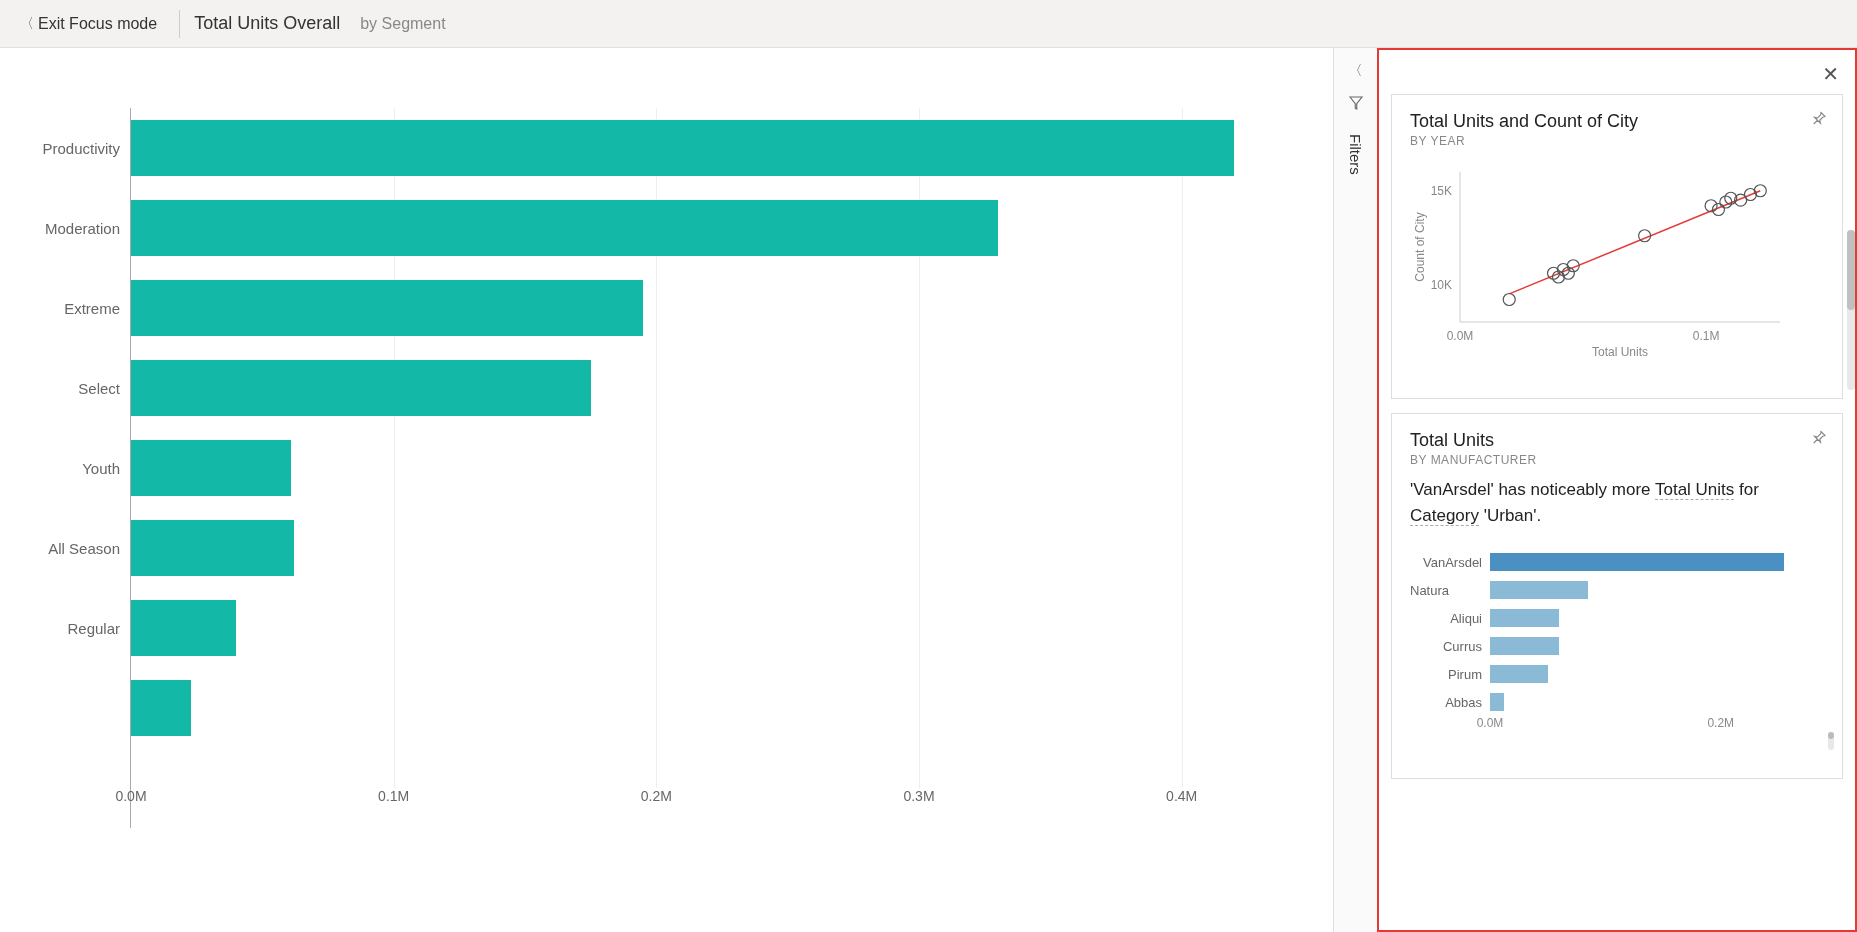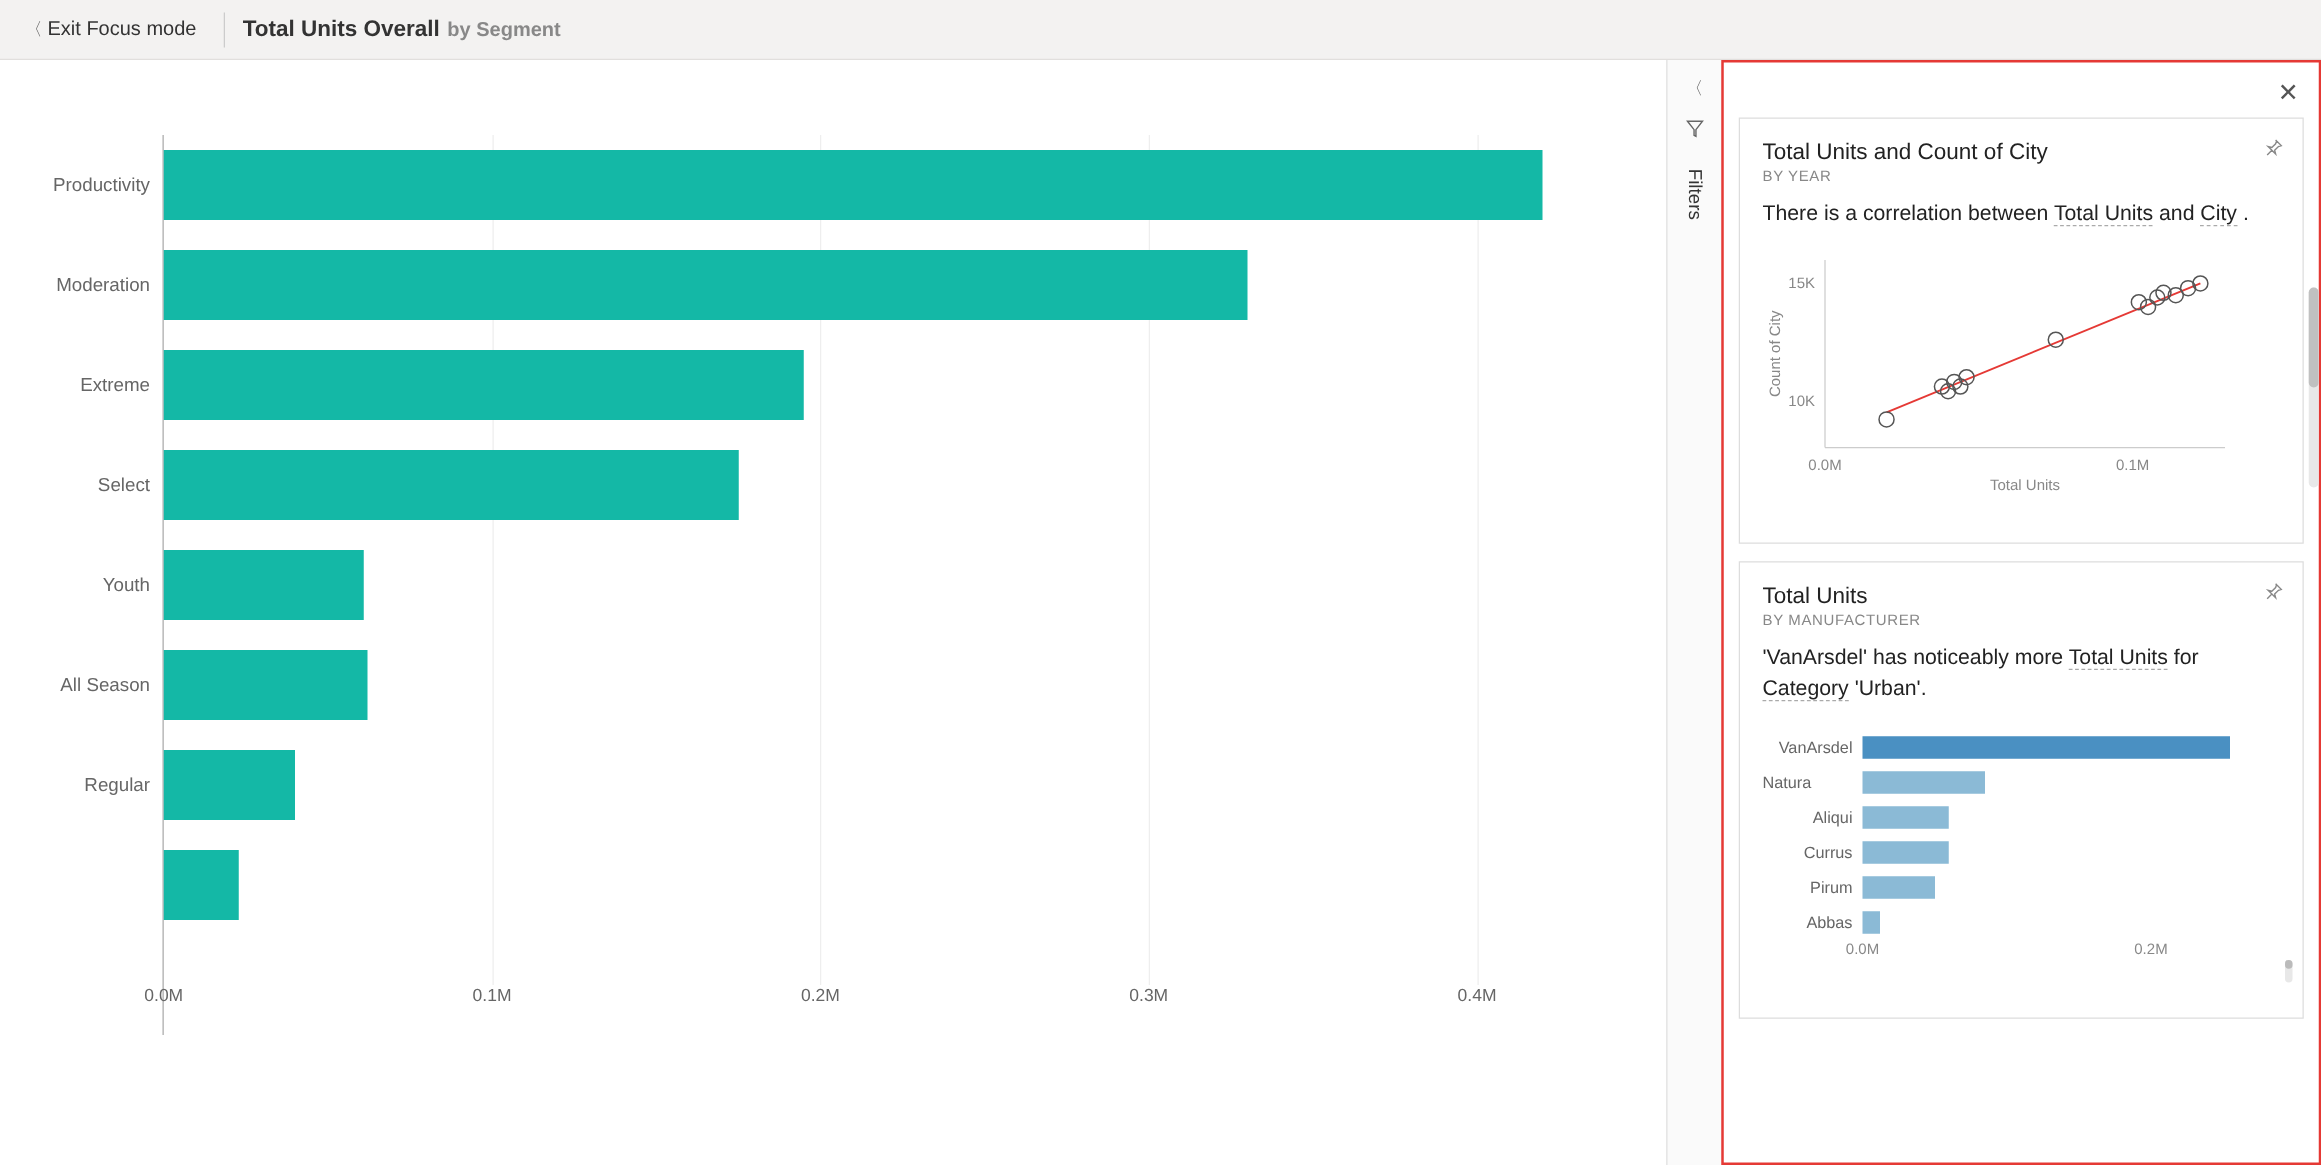--- a/index.html
+++ b/index.html
@@ -27,21 +27,21 @@
     gap: 4px;
     font-size: 16px;
     color: #333;
     cursor: pointer;
     padding: 4px 8px;
   }
   .chevron-left { font-size: 14px; color: #666; }
   .divider {
     width: 1px; height: 28px; background: #ccc; margin: 0 6px;
   }
-  .title-group { display: flex; align-items: baseline; gap: 6px; font-size: 18px; font-weight: bold; }
+  .title-group { display: flex; align-items: baseline; gap: 20px; font-size: 18px; }
   .title-main { color: #333; }
   .title-sub { color: #888; font-size: 16px; }
   .topbar-right {
     margin-left: auto; display: flex; align-items: center; gap: 8px;
   }
   .last-refresh { font-size: 14px; color: #666; }
   .last-refresh-label { text-transform: uppercase; letter-spacing: 0.5px; }
   .tb-btn {
     display: flex; align-items: center; gap: 6px;
     font-size: 16px; color: #333; cursor: pointer; padding: 4px 8px;
@@ -292,21 +292,20 @@
 
   <div class="insights-panel">
     <span class="insights-close">✕</span>
     <div id="insight-cards">
         <div class="insight-card" style="margin-top: 32px;">
           <span class="insight-pin"><svg width="18" height="18" viewBox="0 0 24 24" fill="none" stroke="#888" stroke-width="1.5">
               <path d="M14 4l6 6-3 1-4 4 1 4-4-4-5 5 5-5-4-4 4 1 4-4 1-3z"></path>
             </svg></span>
           <div class="insight-title">Total Units and Count of City</div>
           <div class="insight-subtitle">BY YEAR</div>
-          <div class="insight-desc">There is a correlation between <span class="underline">Total Units</span> and <span class="underline">City</span> .</div>
           <div class="mini-chart"><svg width="380" height="200">
               <text x="42" y="126.5" text-anchor="end" font-size="12" fill="#888">10K</text>
               <text x="42" y="32.75" text-anchor="end" font-size="12" fill="#888">15K</text>
               <text x="50" y="178" text-anchor="middle" font-size="12" fill="#888">0.0M</text>
               <text x="296.1538461538462" y="178" text-anchor="middle" font-size="12" fill="#888">0.1M</text>
               <line x1="50" y1="10" x2="50" y2="160" stroke="#ccc"></line>
               <line x1="50" y1="160" x2="370" y2="160" stroke="#ccc"></line>
               <line x1="99.23076923076923" y1="131.875" x2="350.3076923076923" y2="28.75" stroke="#e53935" stroke-width="1.5"></line>
               <circle cx="99.23076923076923" cy="137.5" r="6" fill="none" stroke="#555" stroke-width="1.2"></circle>
               <circle cx="143.53846153846152" cy="111.25" r="6" fill="none" stroke="#555" stroke-width="1.2"></circle>

